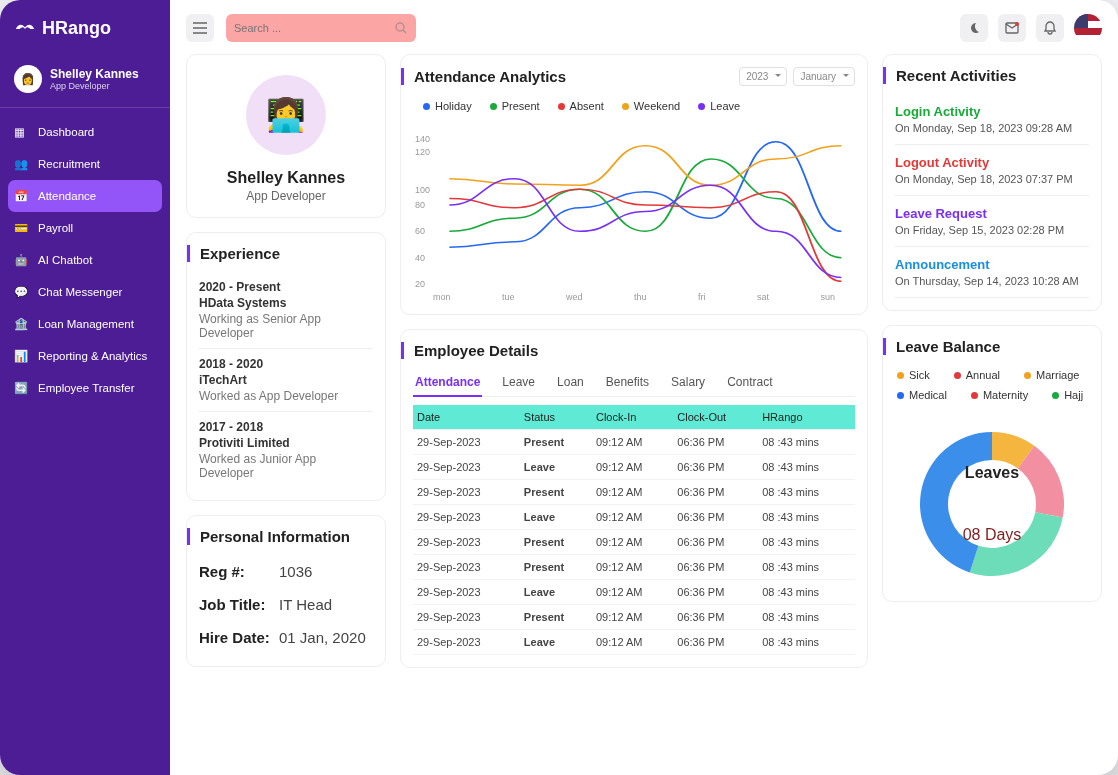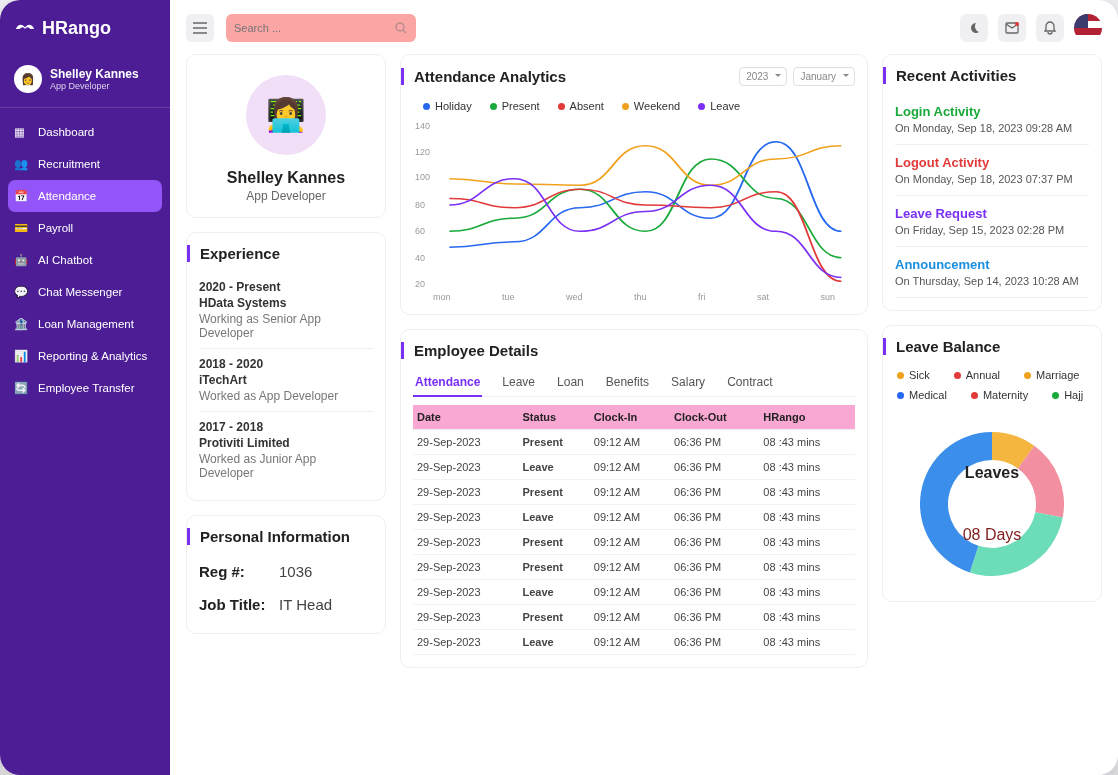--- a/index.html
+++ b/index.html
@@ -51,21 +51,21 @@
 .legend { display:flex; gap:18px; flex-wrap:wrap; padding:4px 10px 8px;}
 .leg { display:flex; align-items:center; gap:5px; font-size:11px; color:#333;}
 .dot { width:7px; height:7px; border-radius:50%; }
 .chart-area { position:relative; height:170px; padding:0 6px;}
 .ylab { position:absolute; left:2px; font-size:9px; color:#999;}
 .xlabs { display:flex; justify-content:space-between; font-size:9px; color:#999; padding:2px 20px 0;}
 .tabs { display:flex; gap:18px; border-bottom:1px solid #eee; margin-bottom:8px; flex-wrap:wrap;}
 .tab { font-size:12px; padding:6px 2px; color:#555; cursor:pointer; }
 .tab.active { color:#7a2ff5; font-weight:600; border-bottom:2px solid #7a2ff5; margin-bottom:-1px;}
 .tbl { width:100%; font-size:11px; border-collapse:collapse;}
-.tbl th { text-align:left; padding:6px 4px; color:#222; font-weight:700; background:#f9a8d4; border-bottom:1px solid #eee;}
+.tbl th { text-align:left; padding:6px 4px; color:#222; font-weight:400; background:#5eead4; border-bottom:1px solid #eee;}
 .tbl td { padding:6px 4px; border-bottom:1px solid #f2f2f2; color:#444;}
 .st-present { color:#1aaa3b; font-weight:600;}
 .st-leave { color:#d92020; font-weight:600;}
 .act { padding:10px 0; border-bottom:1px solid #eee;}
 .act-title { font-size:13px; font-weight:700; margin-bottom:3px;}
 .act-sub { font-size:11px; color:#555;}
 .donut-wrap { position:relative; width:170px; height:170px; margin:10px auto 0;}
 .donut-center { position:absolute; top:50%; left:50%; transform:translate(-50%,-50%); text-align:center;}
 .donut-title { font-size:16px; font-weight:700; color:#222;}
 .donut-sub { font-size:16px; color:#7f1d1d;margin-top:44px;}
@@ -198,20 +198,24 @@
           <div class="section-title">Personal Information</div>
           <div id="pi-list">
               <div class="pi-row">
                 <div class="pi-lab">Reg #:</div>
                 <div class="pi-val">1036</div>
               </div>
               <div class="pi-row">
                 <div class="pi-lab">Job Title:</div>
                 <div class="pi-val">IT Head</div>
               </div>
+              <div class="pi-row">
+                <div class="pi-lab">Hire Date:</div>
+                <div class="pi-val">01 Jan, 2020</div>
+              </div>
             </div>
         </div>
       </div>
 
       <div class="col2">
         <div class="card">
           <div class="att-head">
             <div class="section-title" style="margin-bottom:0">Attendance Analytics</div>
             <div class="selects">
               <div class="sel">2023</div>
@@ -239,23 +243,23 @@
                 <span class="dot" style="background:#7a2ff5"></span>
                 <span>Leave</span>
               </div>
             </div>
           <div class="chart-area">
             <div id="yticks">
                 <div class="ylab" style="top: 159px;">20</div>
                 <div class="ylab" style="top: 132.667px;">40</div>
                 <div class="ylab" style="top: 106.333px;">60</div>
                 <div class="ylab" style="top: 80px;">80</div>
-                <div class="ylab" style="top: 52px;">100</div>
+                <div class="ylab" style="top: 65px;">100</div>
                 <div class="ylab" style="top: 27.3333px;">120</div>
-                <div class="ylab" style="top: 1px;">140</div>
+                <div class="ylab" style="top: 14px;">140</div>
               </div>
             <svg class="line" id="line-chart" viewBox="0 0 340 170" preserveAspectRatio="none">
                 <path d="M24 127.13333333333333 C 49.83333333333333 127.13333333333333 49.83333333333333 121.86666666666667 75.66666666666666 121.86666666666667 C 101.5 121.86666666666667 101.5 87.63333333333333 127.33333333333333 87.63333333333333 C 153.16666666666666 87.63333333333333 153.16666666666666 71.83333333333333 179 71.83333333333333 C 204.83333333333331 71.83333333333333 204.83333333333331 98.16666666666666 230.66666666666666 98.16666666666666 C 256.5 98.16666666666666 256.5 21.799999999999997 282.3333333333333 21.799999999999997 C 308.16666666666663 21.799999999999997 308.16666666666663 111.33333333333334 334 111.33333333333334" fill="none" stroke="#2668f0" stroke-width="1.5"></path>
                 <path d="M24 111.33333333333334 C 49.83333333333333 111.33333333333334 49.83333333333333 98.16666666666666 75.66666666666666 98.16666666666666 C 101.5 98.16666666666666 101.5 69.2 127.33333333333333 69.2 C 153.16666666666666 69.2 153.16666666666666 111.33333333333334 179 111.33333333333334 C 204.83333333333331 111.33333333333334 204.83333333333331 38.91666666666667 230.66666666666666 38.91666666666667 C 256.5 38.91666666666667 256.5 78.41666666666667 282.3333333333333 78.41666666666667 C 308.16666666666663 78.41666666666667 308.16666666666663 137.66666666666669 334 137.66666666666669" fill="none" stroke="#1aaa3b" stroke-width="1.5"></path>
                 <path d="M24 78.41666666666667 C 49.83333333333333 78.41666666666667 49.83333333333333 87.63333333333333 75.66666666666666 87.63333333333333 C 101.5 87.63333333333333 101.5 69.2 127.33333333333333 69.2 C 153.16666666666666 69.2 153.16666666666666 85 179 85 C 204.83333333333331 85 204.83333333333331 87.63333333333333 230.66666666666666 87.63333333333333 C 256.5 87.63333333333333 256.5 71.83333333333333 282.3333333333333 71.83333333333333 C 308.16666666666663 71.83333333333333 308.16666666666663 161.36666666666665 334 161.36666666666665" fill="none" stroke="#e23a3a" stroke-width="1.5"></path>
                 <path d="M24 58.66666666666667 C 49.83333333333333 58.66666666666667 49.83333333333333 63.93333333333334 75.66666666666666 63.93333333333334 C 101.5 63.93333333333334 101.5 65.25 127.33333333333333 65.25 C 153.16666666666666 65.25 153.16666666666666 25.75 179 25.75 C 204.83333333333331 25.75 204.83333333333331 65.25 230.66666666666666 65.25 C 256.5 65.25 256.5 38.91666666666667 282.3333333333333 38.91666666666667 C 308.16666666666663 38.91666666666667 308.16666666666663 25.75 334 25.75" fill="none" stroke="#f0a21e" stroke-width="1.5"></path>
                 <path d="M24 85 C 49.83333333333333 85 49.83333333333333 58.66666666666667 75.66666666666666 58.66666666666667 C 101.5 58.66666666666667 101.5 111.33333333333334 127.33333333333333 111.33333333333334 C 153.16666666666666 111.33333333333334 153.16666666666666 91.58333333333334 179 91.58333333333334 C 204.83333333333331 91.58333333333334 204.83333333333331 65.25 230.66666666666666 65.25 C 256.5 65.25 256.5 111.33333333333334 282.3333333333333 111.33333333333334 C 308.16666666666663 111.33333333333334 308.16666666666663 157.41666666666669 334 157.41666666666669" fill="none" stroke="#7a2ff5" stroke-width="1.5"></path>
               </svg>
           </div>
           <div class="xlabs" id="xlabs">

